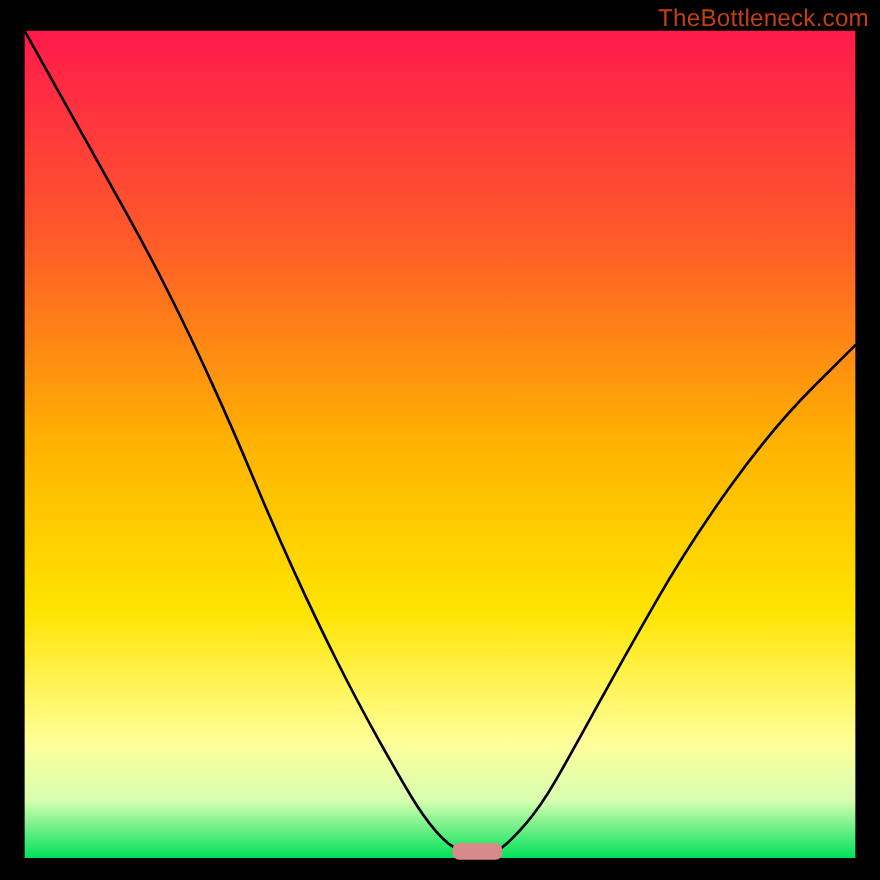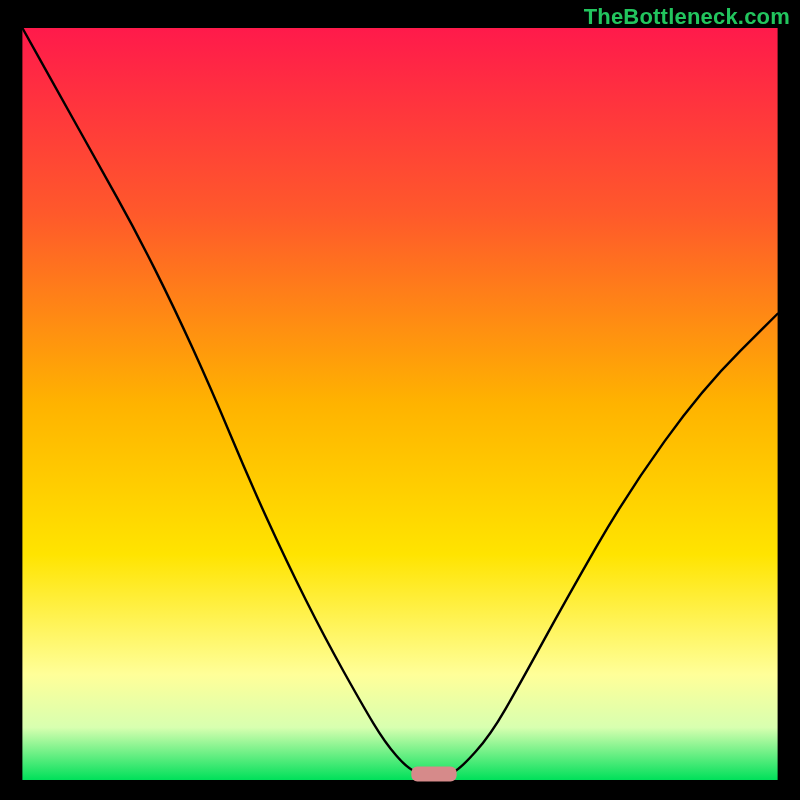--- a/index.html
+++ b/index.html
@@ -16,23 +16,23 @@
     width: 800px;
     height: 800px;
   }
   svg {
     display: block;
   }
   .watermark {
     position: absolute;
     top: 4px;
     right: 10px;
-    color: #22c55e;
+    color: #c2410c;
     font-size: 22px;
-    font-weight: 700;
+    font-weight: 400;
     letter-spacing: 0.2px;
     user-select: none;
   }
 </style>
 </head>
 <body>
 
 <div class="plot-wrap">
   <svg id="chart-svg" width="800" height="800" viewBox="0 0 800 800">
     <defs>

